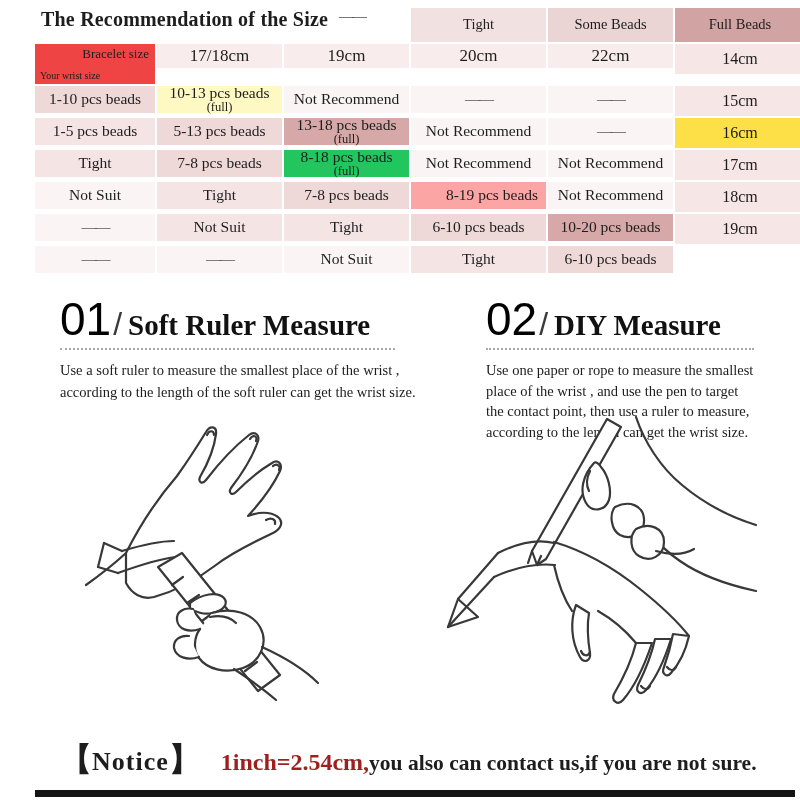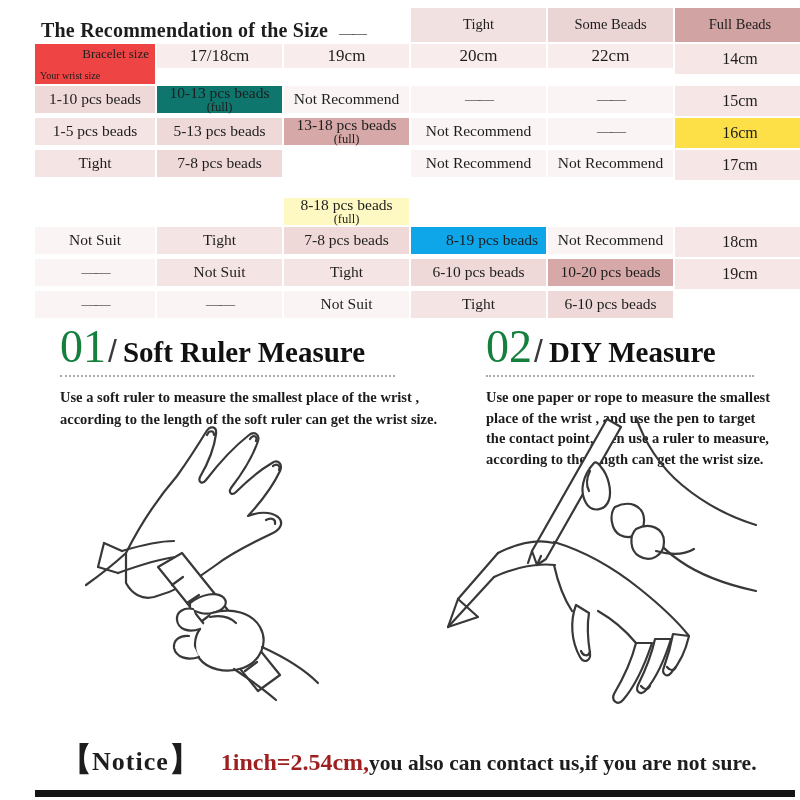--- a/index.html
+++ b/index.html
@@ -4,43 +4,43 @@
 <style>
   html,body{margin:0;padding:0;background:#fff;}
   #page{position:relative;width:800px;height:800px;background:#fff;overflow:hidden;
         font-family:"Liberation Serif","DejaVu Serif",serif;color:#1d1d1d;}
 
   
   .tbl{position:absolute;left:35px;top:8px;width:760px;display:grid;
        grid-template-columns:120px 125px 125px 135px 125px 130px;gap:2px;}
   .cell{display:flex;align-items:center;justify-content:center;text-align:center;
         font-size:15.5px;line-height:1.05;}
-  .title-cell{grid-column:1/4;height:34px;background:#fff;display:flex;align-items:flex-end;}
+  .title-cell{grid-column:1/4;height:34px;background:#fff;display:flex;align-items:flex-start;}
   .tbl-title{font-size:20px;font-weight:bold;white-space:nowrap;padding-left:6px;letter-spacing:.2px;}
   .title-dash{margin-left:auto;margin-right:44px;color:#4a4a4a;font-size:15px;letter-spacing:-2px;}
   .fit-cell{height:34px;font-size:14.5px;}
   .size-cell{height:24px;font-size:17px;}
   .corner{position:relative;height:40px;
           background-image:linear-gradient(to bottom right,transparent calc(50% - 1px),#dfc6c6 calc(50% - 1px),#dfc6c6 calc(50% + 1px),transparent calc(50% + 1px));}
   .corner .c-top{position:absolute;top:3px;right:6px;font-size:13px;}
   .corner .c-bot{position:absolute;bottom:3px;left:5px;font-size:10px;}
   .label-cell{height:30px;font-size:16px;}
   .data-cell{height:27px;flex-direction:column;}
   .data-cell .sub{font-size:12.5px;}
   .dash-text{color:#555;letter-spacing:-2px;}
 
   
   .section{position:absolute;}
   .sec-head{display:flex;align-items:baseline;}
-  .sec-num{font-family:Liberation Serif, serif;font-size:46px;
-           font-weight:400;color:#15803d;line-height:1;margin-top:28px;}
+  .sec-num{font-family:Liberation Sans, sans-serif;font-size:46px;
+           font-weight:400;color:#000000;line-height:1;}
   .sec-slash{font-family:"Liberation Sans",sans-serif;font-size:32px;color:#3a3a3a;margin:0 2px;}
   .sec-title{font-size:29px;font-weight:bold;color:#111;margin-left:4px;white-space:nowrap;}
   .sec-divider{border-bottom:2px dotted #a9a9a9;margin-top:5px;}
-  .sec-desc{margin-top:10px;font-size:14.5px;font-weight:bold;color:#1c1c1c;
+  .sec-desc{margin-top:10px;font-size:14.5px;font-weight:normal;color:#1c1c1c;
             line-height:1.5;white-space:pre-line;}
 
   
   .illus{position:absolute;}
   .illus svg{display:block;}
 
   
   .notice{position:absolute;left:60px;top:738px;width:730px;display:flex;
           align-items:baseline;white-space:nowrap;}
   .n-bracket{font-size:32px;font-weight:bold;}
@@ -70,21 +70,21 @@
     </div>
 
   <div class="cell size-cell" style="background: rgb(248, 236, 236);">17/18cm</div>
       <div class="cell size-cell" style="background: rgb(248, 236, 236);">19cm</div>
       <div class="cell size-cell" style="background: rgb(248, 236, 236);">20cm</div>
       <div class="cell size-cell" style="background: rgb(248, 236, 236);">22cm</div>
       <div class="cell label-cell" style="background: rgb(246, 230, 230);">14cm</div>
       <div class="cell data-cell" style="background: rgb(238, 216, 216);">
         <span>1-10 pcs beads</span>
       </div>
-      <div class="cell data-cell" style="background: #0f766e;">
+      <div class="cell data-cell" style="background: #fef9c3;">
         <span>10-13 pcs beads</span>
         <span class="sub">(full)</span>
       </div>
       <div class="cell data-cell" style="background: rgb(250, 244, 244);">
         <span>Not Recommend</span>
       </div>
       <div class="cell data-cell" style="background: rgb(250, 244, 244);">
         <span class="dash-text">——</span>
       </div>
       <div class="cell data-cell" style="background: rgb(250, 244, 244);">
@@ -107,41 +107,41 @@
       <div class="cell data-cell" style="background: rgb(250, 244, 244);">
         <span class="dash-text">——</span>
       </div>
       <div class="cell label-cell" style="background: #fde047;">16cm</div>
       <div class="cell data-cell" style="background: rgb(245, 228, 228);">
         <span>Tight</span>
       </div>
       <div class="cell data-cell" style="background: rgb(238, 216, 216);">
         <span>7-8 pcs beads</span>
       </div>
-      <div class="cell data-cell" style="background: #fef9c3; margin-top: 48px;">
+      <div class="cell data-cell" style="background: #22c55e;">
         <span>8-18 pcs beads</span>
         <span class="sub">(full)</span>
       </div>
       <div class="cell data-cell" style="background: rgb(250, 244, 244);">
         <span>Not Recommend</span>
       </div>
       <div class="cell data-cell" style="background: rgb(250, 244, 244);">
         <span>Not Recommend</span>
       </div>
       <div class="cell label-cell" style="background: rgb(246, 230, 230);">17cm</div>
       <div class="cell data-cell" style="background: rgb(250, 244, 244);">
         <span>Not Suit</span>
       </div>
       <div class="cell data-cell" style="background: rgb(245, 228, 228);">
         <span>Tight</span>
       </div>
       <div class="cell data-cell" style="background: rgb(238, 216, 216);">
         <span>7-8 pcs beads</span>
       </div>
-      <div class="cell data-cell" style="background: #0ea5e9; padding-left: 27px;">
+      <div class="cell data-cell" style="background: #fca5a5; padding-left: 27px;">
         <span>8-19 pcs beads</span>
       </div>
       <div class="cell data-cell" style="background: rgb(250, 244, 244);">
         <span>Not Recommend</span>
       </div>
       <div class="cell label-cell" style="background: rgb(246, 230, 230);">18cm</div>
       <div class="cell data-cell" style="background: rgb(250, 244, 244);">
         <span class="dash-text">——</span>
       </div>
       <div class="cell data-cell" style="background: rgb(245, 228, 228);">

